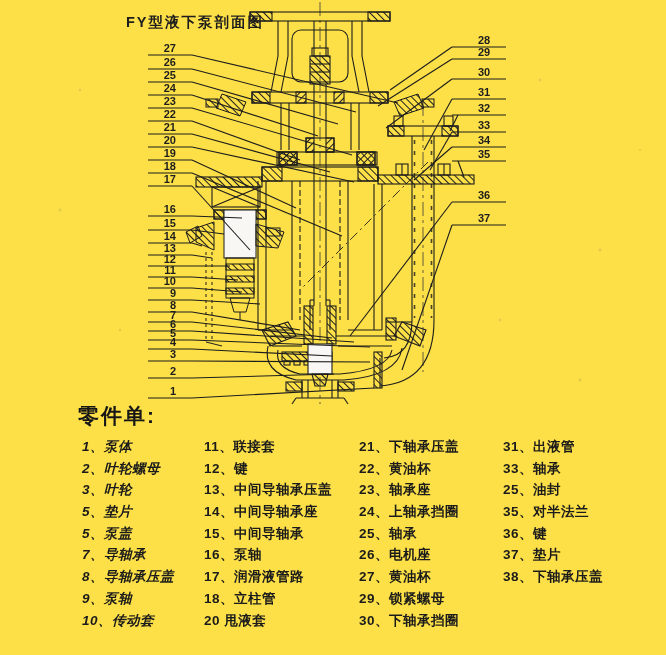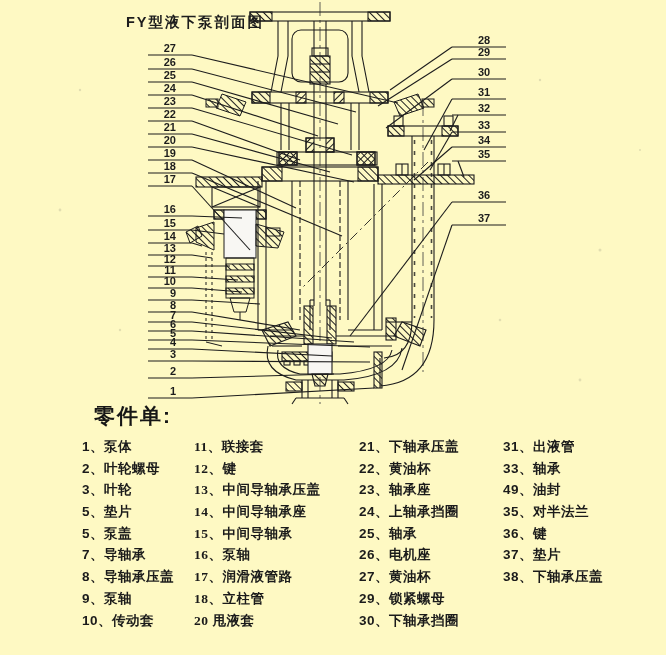--- a/index.html
+++ b/index.html
@@ -1,28 +1,28 @@
 <!DOCTYPE html>
 <html><head>
 <meta charset="utf-8">
 <style>
   html,body{margin:0;padding:0;}
   body{background:#dddbd6;font-family:"Liberation Sans",sans-serif;}
-  .page{position:relative;width:666px;height:655px;background:#fef9c3;overflow:hidden;
+  .page{position:relative;width:666px;height:655px;background:#fde047;overflow:hidden;
         box-shadow:0 0 4px rgba(0,0,0,.25);}
   svg text{font-family:"Liberation Sans",sans-serif;}
   .dg-title{font-size:14.5px;font-weight:bold;letter-spacing:2px;fill:#1d1d1d;}
   .callout-num{font-size:11px;font-weight:bold;fill:#1d1d1d;}
   .parts{position:absolute;left:0;top:0;width:666px;height:655px;pointer-events:none;}
   .parts-heading{position:absolute;left:78px;top:402px;font-size:21px;font-weight:800;
-        letter-spacing:2px;color:#161616;margin-left:16px;}
+        letter-spacing:2px;color:#161616;}
   .col{position:absolute;top:436px;color:#1b1b1b;}
   .col .pi{height:21.7px;line-height:21.7px;font-size:13.5px;font-weight:700;
         letter-spacing:.5px;white-space:nowrap;}
-  .c1{left:82px;} .c2{left:194px;font-family:Liberation Serif, serif;} .c3{left:359px;} .c4{left:503px;}
+  .c1{left:82px;font-style:italic;} .c2{left:204px;} .c3{left:359px;} .c4{left:503px;}
 </style>
 </head>
 <body>
 
 <div class="page">
 
 <svg width="666" height="412" viewBox="0 0 666 412">
   <defs>
     <pattern id="h1" patternUnits="userSpaceOnUse" width="5" height="5" patternTransform="rotate(45)">
       <line x1="0" y1="2.5" x2="5" y2="2.5" stroke="#1d1d1d" stroke-width="1"></line>
@@ -430,21 +430,21 @@
     <div class="pi">25、轴承</div>
     <div class="pi">26、电机座</div>
     <div class="pi">27、黄油杯</div>
     <div class="pi">29、锁紧螺母</div>
     <div class="pi">30、下轴承挡圈</div>
   </div>
 
   <div class="col c4">
     <div class="pi">31、出液管</div>
     <div class="pi">33、轴承</div>
-    <div class="pi">49、油封</div>
+    <div class="pi">25、油封</div>
     <div class="pi">35、对半法兰</div>
     <div class="pi">36、键</div>
     <div class="pi">37、垫片</div>
     <div class="pi">38、下轴承压盖</div>
   </div>
 </div>
 
 </div>
 
 </body></html>

